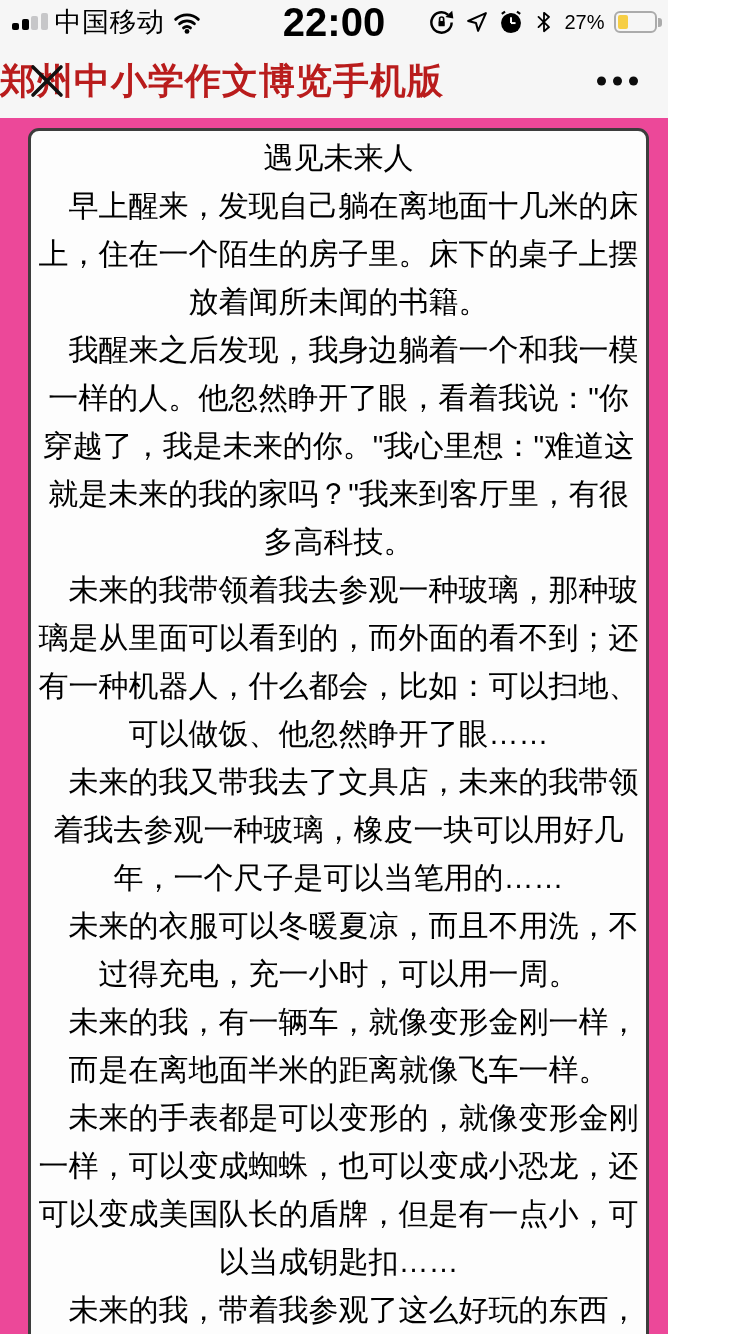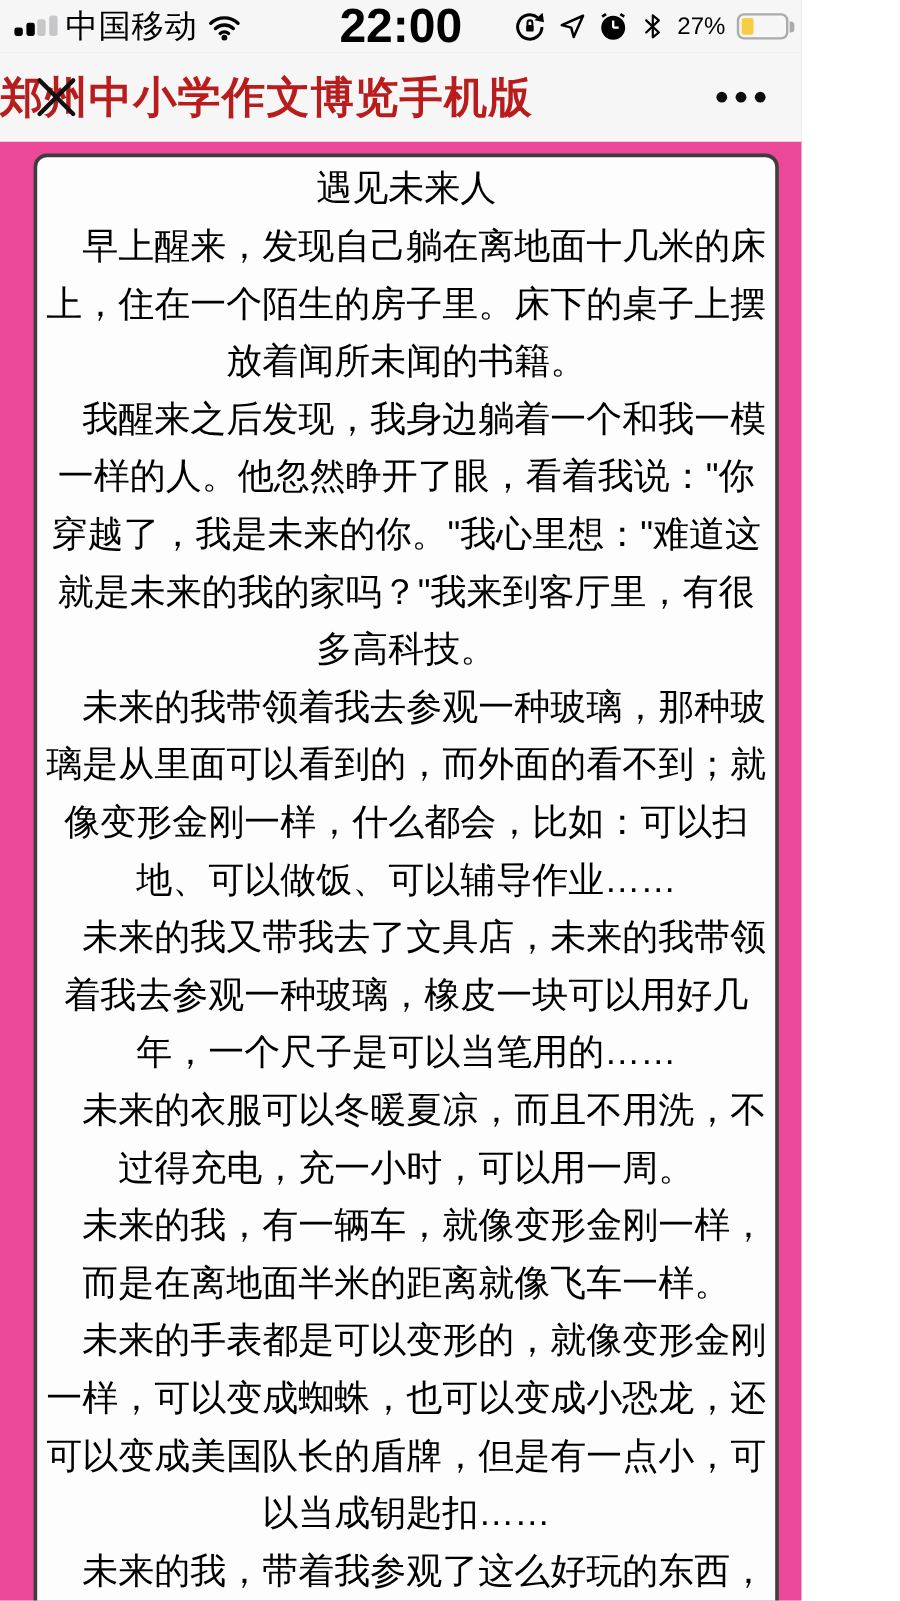--- a/index.html
+++ b/index.html
@@ -145,21 +145,21 @@
       <span class="dot"></span>
       <span class="dot"></span>
     </div>
   </div>
 
   <div class="webview">
     <div class="card">
       <div class="essay-title">遇见未来人</div>
       <p class="essay-p">早上醒来，发现自己躺在离地面十几米的床上，住在一个陌生的房子里。床下的桌子上摆放着闻所未闻的书籍。</p>
       <p class="essay-p">我醒来之后发现，我身边躺着一个和我一模一样的人。他忽然睁开了眼，看着我说："你穿越了，我是未来的你。"我心里想："难道这就是未来的我的家吗？"我来到客厅里，有很多高科技。</p>
-      <p class="essay-p">未来的我带领着我去参观一种玻璃，那种玻璃是从里面可以看到的，而外面的看不到；就像变形金刚一样，什么都会，比如：可以扫地、可以做饭、可以辅导作业……</p>
+      <p class="essay-p">未来的我带领着我去参观一种玻璃，那种玻璃是从里面可以看到的，而外面的看不到；还有一种机器人，什么都会，比如：可以扫地、可以做饭、他忽然睁开了眼……</p>
       <p class="essay-p">未来的我又带我去了文具店，未来的我带领着我去参观一种玻璃，橡皮一块可以用好几年，一个尺子是可以当笔用的……</p>
       <p class="essay-p">未来的衣服可以冬暖夏凉，而且不用洗，不过得充电，充一小时，可以用一周。</p>
       <p class="essay-p">未来的我，有一辆车，就像变形金刚一样，而是在离地面半米的距离就像飞车一样。</p>
       <p class="essay-p">未来的手表都是可以变形的，就像变形金刚一样，可以变成蜘蛛，也可以变成小恐龙，还可以变成美国队长的盾牌，但是有一点小，可以当成钥匙扣……</p>
       <p class="essay-p">未来的我，带着我参观了这么好玩的东西，我以后一定要好好了解了解。</p>
     </div>
   </div>
 
 </div>
 

